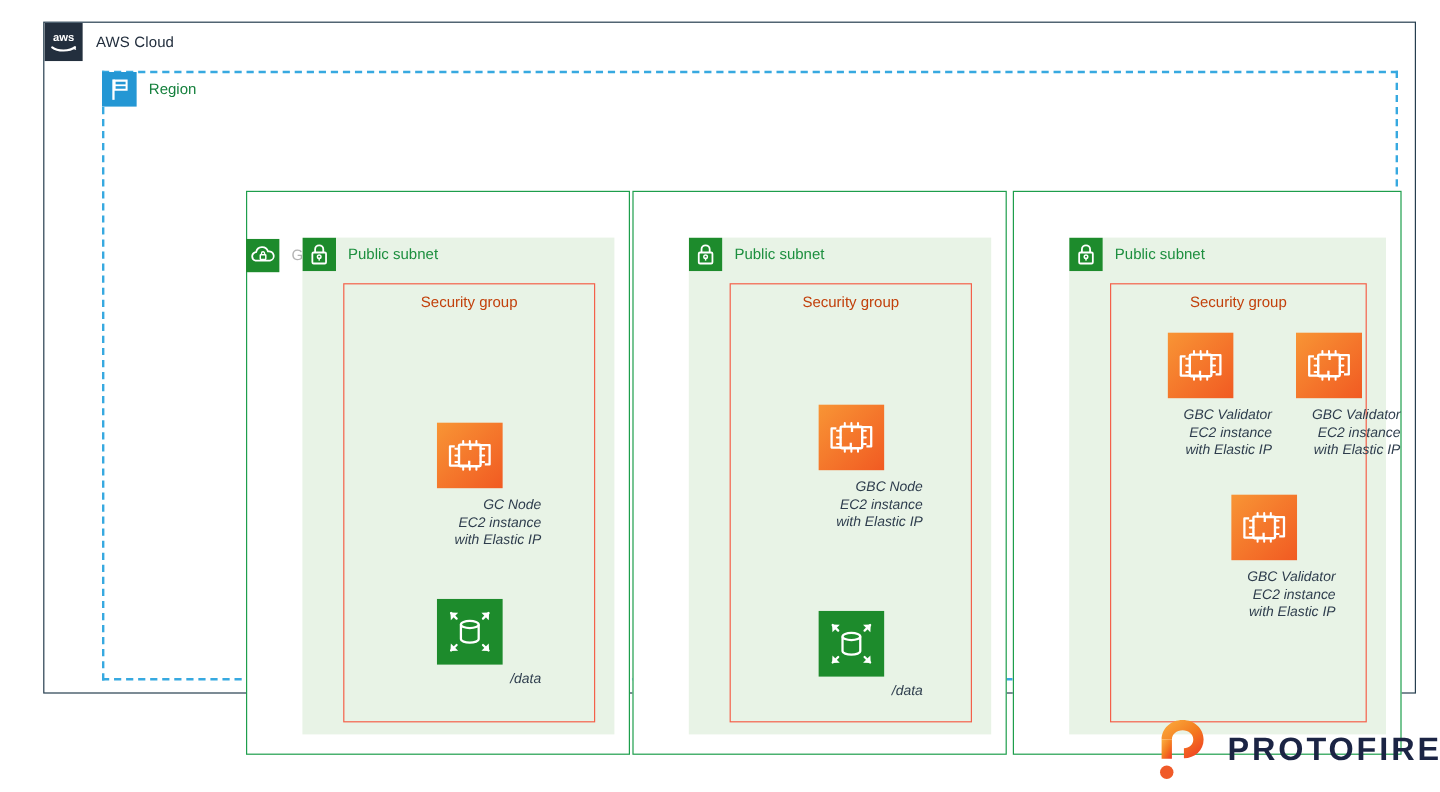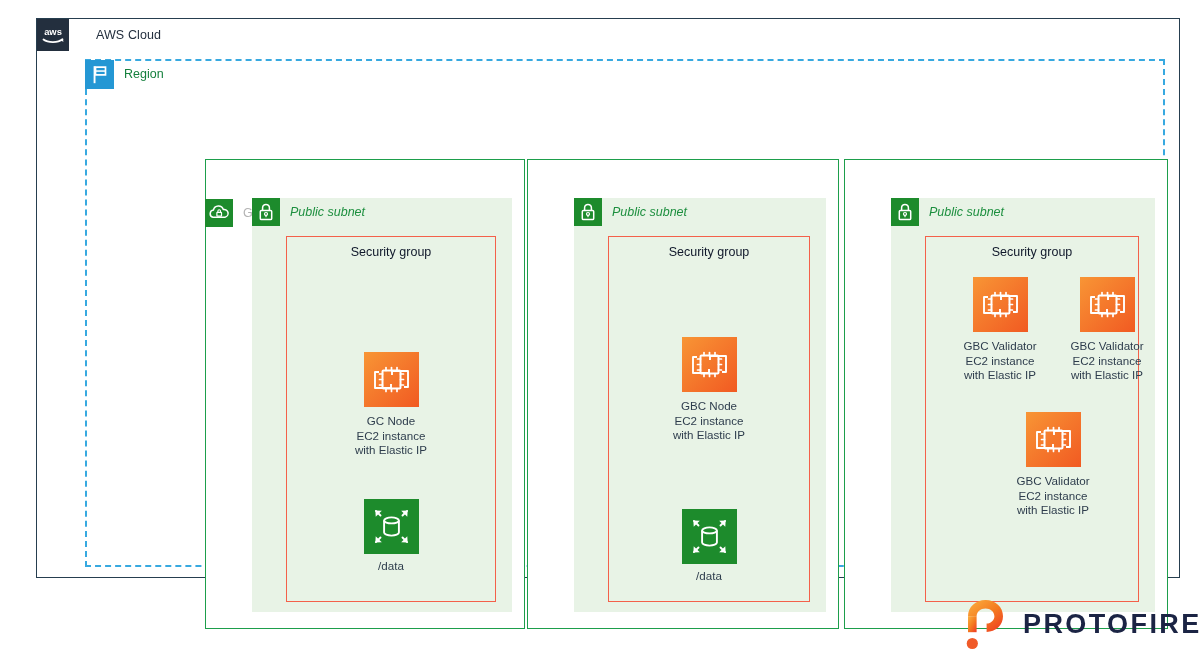--- a/index.html
+++ b/index.html
@@ -22,21 +22,21 @@
   }
   .cloud-header{
     position:absolute;left:0;top:0;display:flex;align-items:center;height:32px;
   }
   .badge{
     width:32px;height:32px;flex:0 0 32px;
     display:flex;align-items:center;justify-content:center;
   }
   .badge svg{display:block;}
   .cloud-title{
-    margin-left:27px;font-size:12.5px;color:#232f3e;letter-spacing:.1px;
+    margin-left:11px;font-size:12.5px;color:#232f3e;letter-spacing:.1px;
     white-space:nowrap;
   }
 
   
   .region{
     position:absolute;left:48px;top:40px;width:1080px;height:508px;
     border:2px dashed #37a9e0;
     box-sizing:border-box;
     background:transparent;
   }
@@ -59,37 +59,37 @@
   .vpc-header{position:absolute;left:-1px;top:-1px;display:flex;align-items:center;height:28px;margin-top:40px;}
   .vpc-badge{width:28px;height:28px;flex:0 0 28px;display:flex;align-items:center;justify-content:center;}
   .vpc-title{margin-left:10px;font-size:12.5px;color:#b3b3b3;white-space:nowrap;}
 
   
   .subnet{
     position:absolute;left:46px;top:38px;right:12px;bottom:16px;
     background:#e8f3e6;
     box-sizing:border-box;
   }
-  .subnet-header{position:absolute;left:0;top:0;display:flex;align-items:center;height:28px;font-style:italic;}
+  .subnet-header{position:absolute;left:0;top:0;display:flex;align-items:center;height:28px;}
   .subnet-badge{width:28px;height:28px;flex:0 0 28px;display:flex;align-items:center;justify-content:center;}
   .subnet-title{margin-left:10px;font-size:12.5px;color:#1d8f3f;white-space:nowrap;}
 
   
   .secgroup{
     position:absolute;left:34px;top:38px;right:16px;bottom:10px;
     border:1.4px solid #f4604a;
     box-sizing:border-box;
   }
   .secgroup-title{
     position:absolute;left:0;right:0;top:8px;text-align:center;
-    font-size:12.5px;color:#0f172a;
-  }
-
-  
-  .node{position:absolute;text-align:center;width:120px;}
+    font-size:12.5px;color:#c2410c;
+  }
+
+  
+  .node{position:absolute;text-align:right;width:120px;font-style:italic;}
   .node-icon{width:55px;height:55px;margin:0 auto;display:block;}
   .node-label{
     margin-top:7px;font-size:11.6px;line-height:14.5px;color:#2e3d4d;
     white-space:pre-line;
   }
   .node-label-tight{margin-top:5px;}
 
   
   .n-gc-ec2{left:50%;margin-left:-60px;top:115px;}
   .n-gc-data{left:50%;margin-left:-60px;top:262px;}

